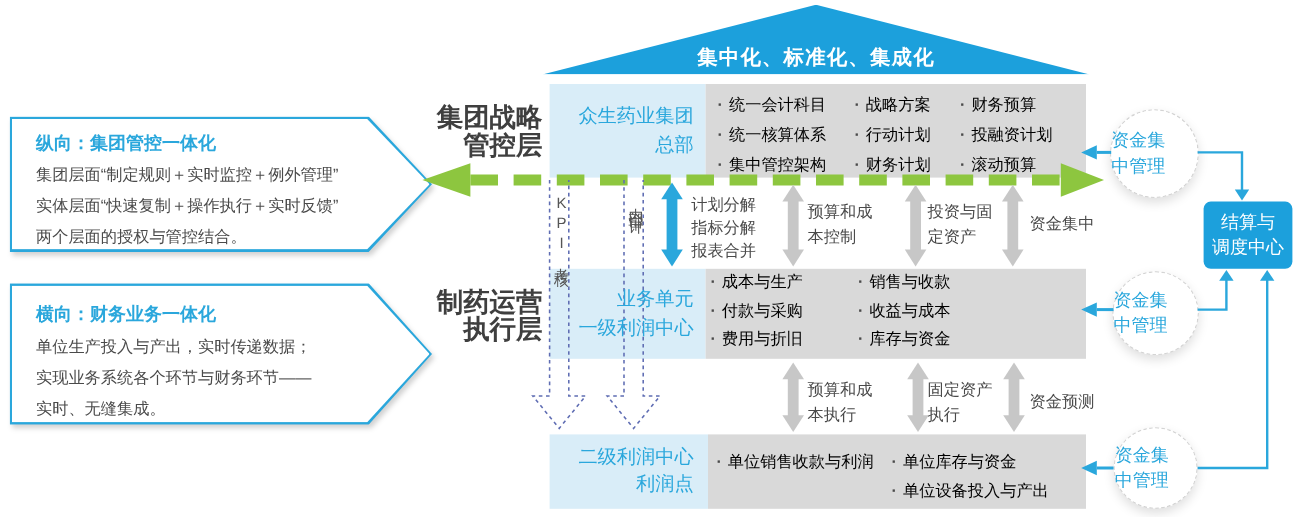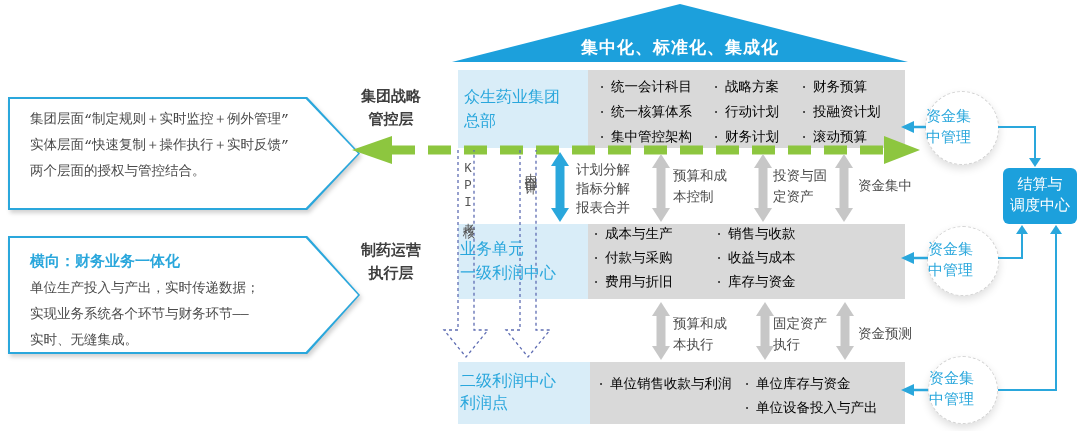--- a/index.html
+++ b/index.html
@@ -1,17 +1,17 @@
 <!DOCTYPE html>
 <html><head>
 <meta charset="utf-8">
 <style>
   html,body{margin:0;padding:0;background:#ffffff;}
   body{font-family:"Liberation Sans", sans-serif;color:#444;}
-  #canvas{position:relative;width:1080px;height:431px;background:#fff;overflow:hidden;font-family:Liberation Mono, monospace;}
+  #canvas{position:relative;width:1080px;height:431px;background:#fff;overflow:hidden;}
 
   
   .roof{position:absolute;left:452px;top:4px;width:456px;height:58px;
         background:#1CA0DC;clip-path:polygon(50% 0,100% 100%,0 100%);}
   .roof-label{position:absolute;left:0;bottom:3px;width:100%;text-align:center;
         color:#fff;font-weight:bold;font-size:17px;letter-spacing:1px;}
 
   
   .callout{position:absolute;left:8px;width:352px;
         filter:drop-shadow(2px 3px 2px rgba(0,0,0,0.18));}
@@ -20,30 +20,30 @@
   .callout-inner{position:absolute;inset:2px;background:#fff;
         clip-path:polygon(0 0,85% 0,100% 50%,85% 100%,0 100%);}
   .callout-content{position:absolute;left:22px;top:10px;right:70px;}
   .callout-title{display:block;color:#2AA7DC;font-weight:bold;font-size:15px;line-height:26px;}
   .callout-line{display:block;font-size:13.5px;line-height:26px;color:#4A4A4A;}
   #callout-1{top:97px;height:113px;}
   #callout-2{top:236px;height:118px;}
   #callout-2 .callout-content{top:14px;}
 
   
-  .layer-label{position:absolute;left:330px;width:122px;text-align:center;
-        font-weight:bold;font-size:15px;line-height:23px;color:#3F3F3F;}
+  .layer-label{position:absolute;left:330px;width:122px;text-align:right;
+        font-weight:bold;font-size:22px;line-height:23px;color:#3F3F3F;}
   .layer-label span{display:block;}
   #layer-label-1{top:86px;}
   #layer-label-2{top:240px;}
 
   
   .bluebox{position:absolute;background:#D9EDF8;}
   .bluebox .bx-line{display:block;position:relative;z-index:6;color:#2AA7DC;
-        font-size:16px;line-height:24px;text-align:left;}
+        font-size:16px;line-height:24px;text-align:right;}
   #bluebox-1{left:458px;top:70px;width:130px;height:78px;padding-top:0;}
   #bluebox-1 .bx{position:absolute;top:16px;right:10px;left:6px;}
   #bluebox-2{left:458px;top:224px;width:130px;height:75px;}
   #bluebox-2 .bx{position:absolute;top:14px;right:10px;left:2px;}
   #bluebox-3{left:458px;top:362px;width:132px;height:62px;}
   #bluebox-3 .bx{position:absolute;top:9px;right:12px;left:2px;}
   #bluebox-3 .bx-line{line-height:22px;}
 
   .graybox{position:absolute;background:#D9D9D9;}
   #graybox-1{left:588px;top:70px;width:317px;height:78px;}
@@ -87,20 +87,21 @@
 <div id="canvas">
 
   <div class="roof">
     <div class="roof-label">集中化、标准化、集成化</div>
   </div>
 
   <div class="callout" id="callout-1">
     <div class="callout-border"></div>
     <div class="callout-inner"></div>
     <div class="callout-content">
+      <span class="callout-title">纵向：集团管控一体化</span>
       <span class="callout-line">集团层面“制定规则＋实时监控＋例外管理”</span>
       <span class="callout-line">实体层面“快速复制＋操作执行＋实时反馈”</span>
       <span class="callout-line">两个层面的授权与管控结合。</span>
     </div>
   </div>
 
   <div class="callout" id="callout-2">
     <div class="callout-border"></div>
     <div class="callout-inner"></div>
     <div class="callout-content">

